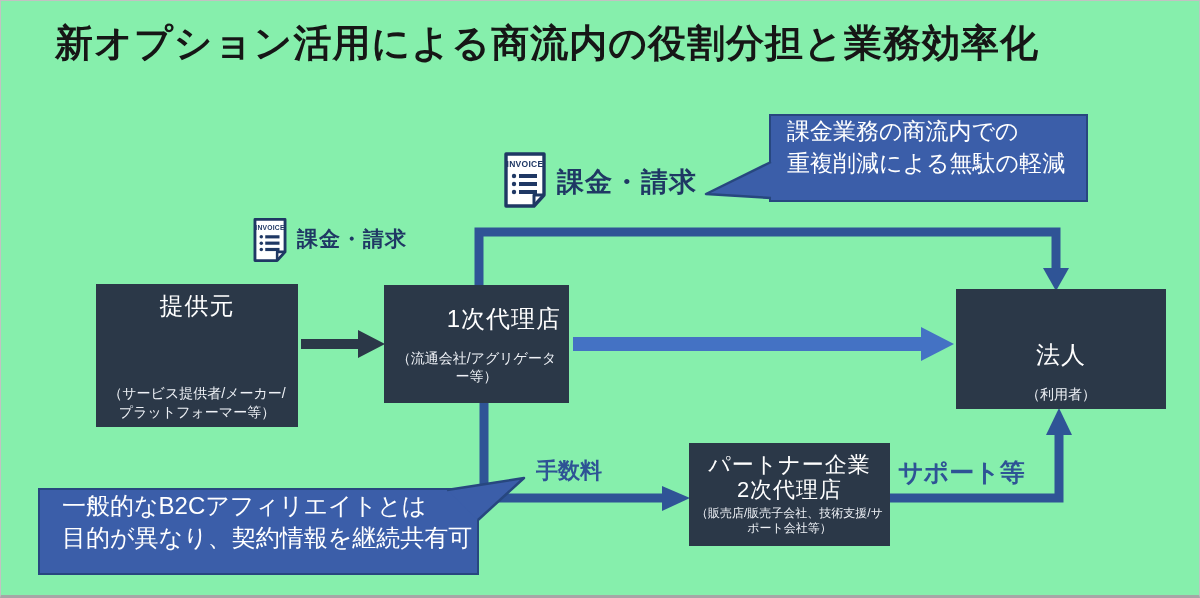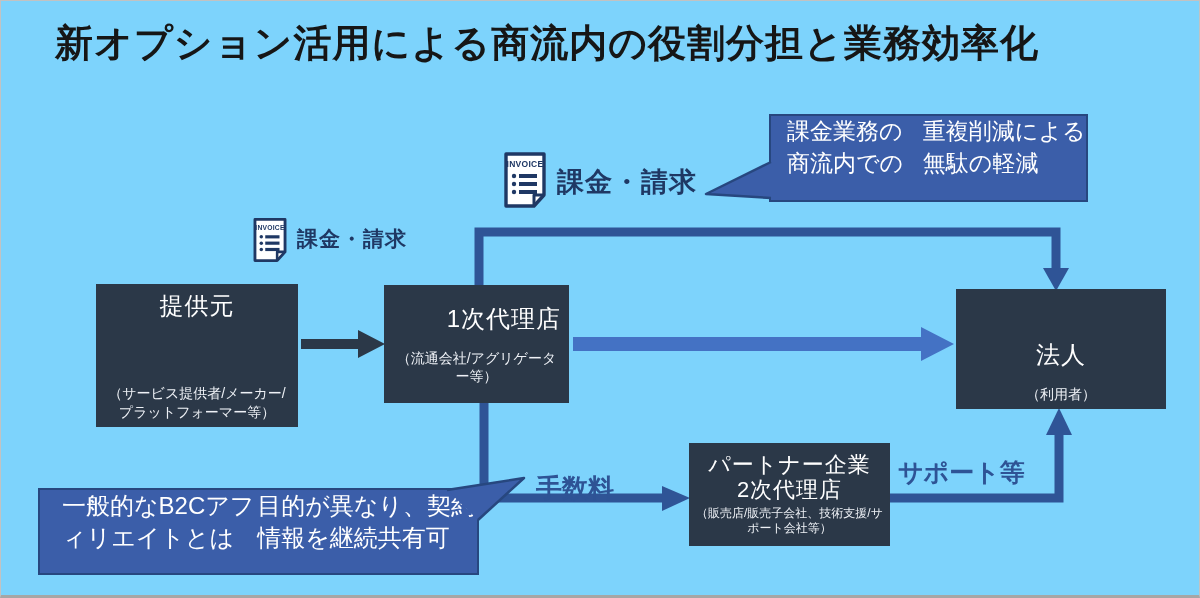--- a/index.html
+++ b/index.html
@@ -1,17 +1,17 @@
 <!DOCTYPE html>
 <html><head>
 <meta charset="utf-8">
 <style>
   html,body{margin:0;padding:0;background:#e8e8e8;font-family:"Liberation Sans",sans-serif;}
   .slide{
-    position:relative;width:1200px;height:598px;background:#7dd3fc;
+    position:relative;width:1200px;height:598px;background:#86efac;
     border:1px solid #c2c2c2;border-bottom:3px solid #a6a6a6;
     overflow:hidden;box-sizing:border-box;
   }
   .abs{position:absolute;}
   .page-title{
     left:54px;top:20px;width:1100px;
     font-size:38px;font-weight:600;color:#161616;letter-spacing:1px;line-height:1.2;
   }
   .overlay{left:0;top:0;width:1200px;height:598px;pointer-events:none;}
   .node{
@@ -21,28 +21,28 @@
   .node .node-title{font-size:24px;font-weight:500;letter-spacing:1px;}
   .node .node-sub{font-size:14px;color:#eef1f6;line-height:1.3;margin-top:14px;}
   .node-provider{left:95px;top:283px;width:202px;height:143px;padding:6px 8px;gap:48px;}
   .node-agent{left:383px;top:284px;width:185px;height:118px;padding:6px 8px;align-items:flex-end;}
   .node-corp{left:955px;top:288px;width:210px;height:120px;padding:6px 8px;justify-content:flex-end;}
   .node-partner{left:688px;top:442px;width:201px;height:103px;padding:4px 4px;}
   .node-partner .node-title{font-size:22px;line-height:1.15;}
   .node-partner .node-sub{font-size:12px;margin-top:3px;}
   .callout{
     background:#3b5ea9;border:2.5px solid #27477f;color:#ffffff;box-sizing:border-box;
-    display:flex;flex-direction:row;justify-content:space-between;
+    display:flex;flex-direction:column;justify-content:flex-start;
   }
   .callout-billing{left:768px;top:113px;width:319px;height:88px;padding-left:16px;font-size:23px;line-height:1.38;}
   .callout-affiliate{left:37px;top:487px;width:441px;height:87px;padding-left:22px;font-size:24px;line-height:1.35;}
   .flow-label{font-weight:700;color:#1f3864;}
   .billing-label-top{left:556px;top:163px;font-size:27px;letter-spacing:1px;}
   .billing-label-left{left:296px;top:224px;font-size:21px;letter-spacing:1px;}
-  .fee-label{left:535px;top:470px;font-size:26px;color:#2e5395;font-weight:700;}
+  .fee-label{left:535px;top:455px;font-size:22px;color:#2e5395;font-weight:700;}
   .support-label{left:897px;top:455px;font-size:25px;color:#2e5395;font-weight:700;}
   .invoice-icon-top{left:500px;top:150px;}
   .invoice-icon-left{left:250px;top:215px;}
 </style>
 </head>
 <body>
 
 <div class="slide">
 
   <div class="abs page-title">新オプション活用による商流内の役割分担と業務効率化</div>

